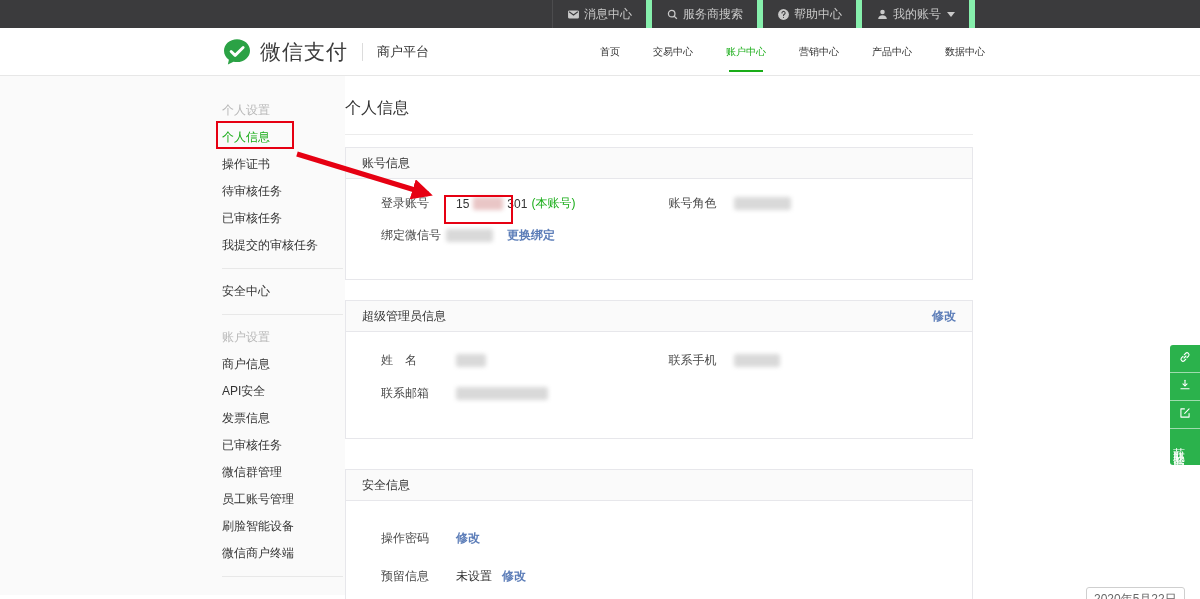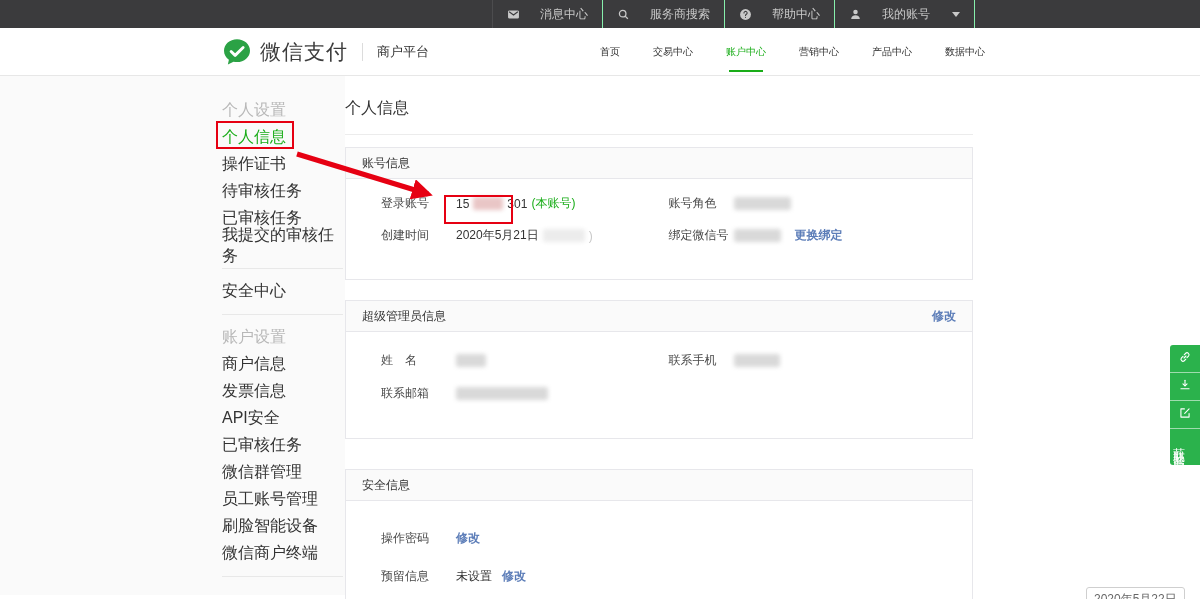--- a/index.html
+++ b/index.html
@@ -9,22 +9,22 @@
     background:#fff; color:#333; overflow:hidden; position:relative;
   }
   .page { width:1200px; height:599px; position:relative; overflow:hidden; }
 
   
   .topbar {
     height:28px; background:#3b3b3d; display:flex; align-items:stretch;
     justify-content:flex-end; padding-right:225px; font-size:12px; color:#c9c9c9;
   }
   .tb-item {
-    display:flex; align-items:center; gap:20px; padding:0 14px;
-    border-right:1px solid #86efac; cursor:pointer; white-space:nowrap;
+    display:flex; align-items:center; gap:4px; padding:0 14px;
+    border-right:6px solid #86efac; cursor:pointer; white-space:nowrap;
   }
   .tb-item:first-child { border-left:1px solid #4c4c4e; }
   .tb-icon { display:inline-flex; width:13px; height:13px; }
   .tb-icon svg { width:13px; height:13px; }
   .caret-down {
     width:0; height:0; border-left:4px solid transparent; border-right:4px solid transparent;
     border-top:5px solid #c9c9c9; margin-left:2px;
   }
 
   
@@ -41,21 +41,21 @@
   .nav-item { color:#333; cursor:pointer; position:relative; padding:4px 0; }
   .nav-item.active { color:#1aad19; }
   .nav-item.active::after {
     content:""; position:absolute; left:50%; transform:translateX(-50%);
     bottom:-9px; width:34px; height:2px; background:#1aad19;
   }
 
   
   .bodywrap { display:flex; height:519px; background:#fafafa; }
 
-  .sidebar { width:345px; flex-shrink:0; padding:21px 0 0 222px; font-size:16px; }
+  .sidebar { width:345px; flex-shrink:0; padding:21px 0 0 222px; font-size:12px; }
   .side-label { color:#b8b8b8; height:27px; display:flex; align-items:center; }
   .side-item { color:#333; height:27px; display:flex; align-items:center; cursor:pointer; }
   .side-item.active { color:#1aad19; }
   .side-hr { border:none; border-top:1px solid #e8e8e8; margin:9px 0; width:121px; }
 
   .main { flex:1; background:#fff; padding:22px 0 0 0; }
   .content { width:628px; }
   .page-title { font-size:16px; font-weight:normal; color:#333; }
   .title-hr { border:none; border-top:1px solid #ececec; margin-top:15px; }
 
@@ -184,22 +184,22 @@
       <div class="side-item active">个人信息</div>
       <div class="side-item">操作证书</div>
       <div class="side-item">待审核任务</div>
       <div class="side-item">已审核任务</div>
       <div class="side-item">我提交的审核任务</div>
       <hr class="side-hr">
       <div class="side-item">安全中心</div>
       <hr class="side-hr">
       <div class="side-label">账户设置</div>
       <div class="side-item">商户信息</div>
+      <div class="side-item">API安全</div>
       <div class="side-item">发票信息</div>
-      <div class="side-item">API安全</div>
       <div class="side-item">已审核任务</div>
       <div class="side-item">微信群管理</div>
       <div class="side-item">员工账号管理</div>
       <div class="side-item">刷脸智能设备</div>
       <div class="side-item">微信商户终端</div>
       <hr class="side-hr">
     </aside>
 
     <main class="main">
       <div class="content">
@@ -222,28 +222,20 @@
                 </span>
               </div>
               <div class="cell right">
                 <span class="lbl">账号角色</span>
                 <span class="val">
                     <span class="redact" style="width:57px"></span>
                   </span>
               </div>
             </div>
             <div class="row">
-              <div class="cell">
-                <span class="lbl">创建时间</span>
-                <span class="val">
-                  <span>2020年5月21日</span>
-                    <span class="redact light" style="width:42px"></span>
-                    <span class="tail">)</span>
-                </span>
-              </div>
               <div class="cell right">
                 <span class="lbl">绑定微信号</span>
                 <span class="val">
                   <span class="redact" style="width:47px"></span>
                   <span class="link" style="margin-left:10px">更换绑定</span>
                 </span>
               </div>
             </div>
           </div>
         </section>

